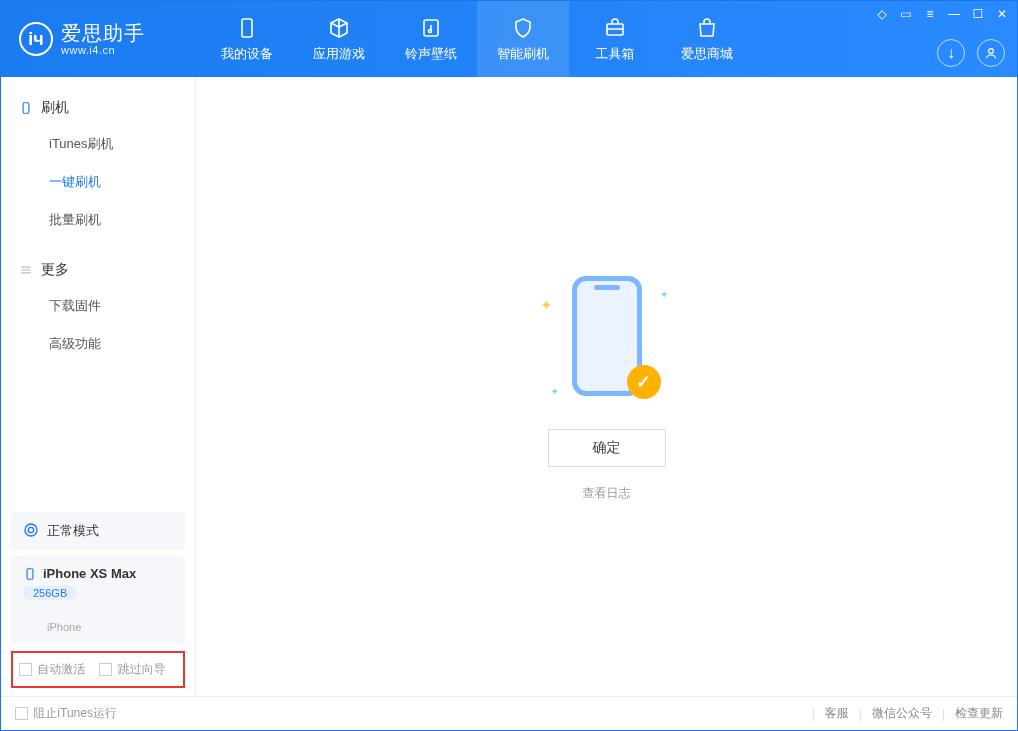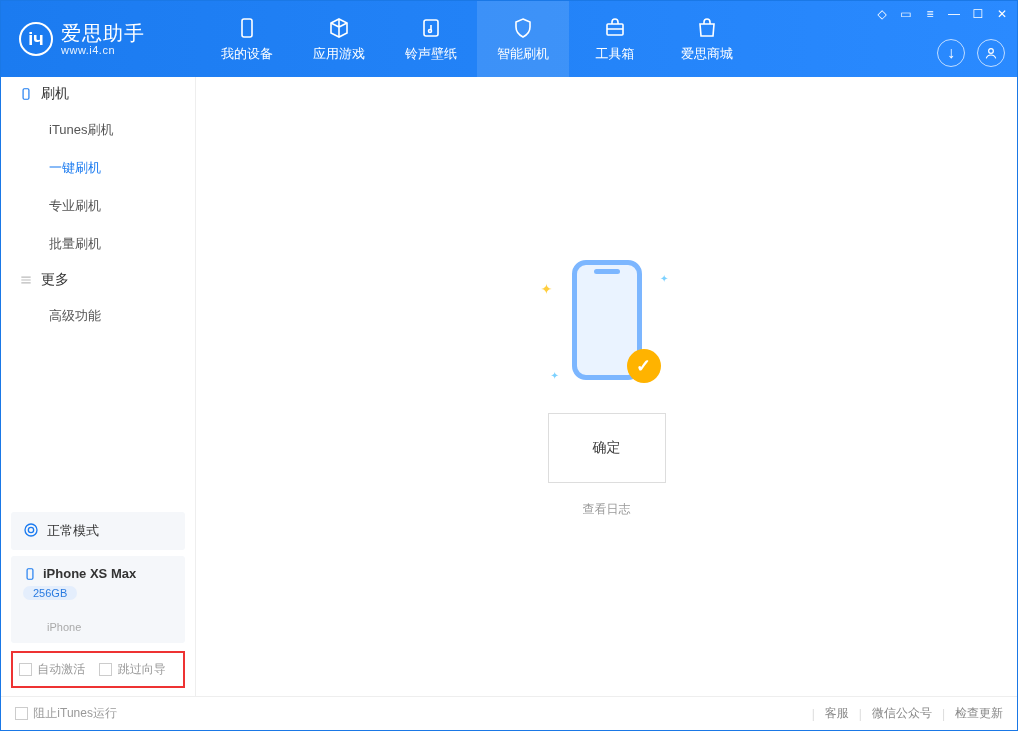--- a/index.html
+++ b/index.html
@@ -14,21 +14,21 @@
 .tabs { display: flex; height: 100%; }
 .tab { width: 92px; display: flex; flex-direction: column; align-items: center; justify-content: center; color: #fff; font-size: 13px; cursor: pointer; gap: 5px; }
 .tab.active { background: rgba(255,255,255,0.12); }
 .tab svg { width: 24px; height: 24px; }
 .winctrl { position: absolute; right: 8px; top: 6px; display: flex; gap: 10px; color: #fff; }
 .winctrl span { cursor: pointer; font-size: 12px; display: inline-flex; align-items: center; justify-content: center; width: 14px; height: 14px; }
 .right-icons { position: absolute; right: 12px; bottom: 10px; display: flex; gap: 12px; }
 .right-icons .circ { width: 28px; height: 28px; border: 1.5px solid rgba(255,255,255,0.7); border-radius: 50%; display: flex; align-items: center; justify-content: center; color: #fff; cursor: pointer; }
 .body { flex: 1; display: flex; min-height: 0; }
 .sidebar { width: 195px; border-right: 1px solid #eee; display: flex; flex-direction: column; }
-.side-section { }
+.side-section { padding-top: 14px; }
 .side-head { display: flex; align-items: center; gap: 8px; padding: 8px 18px; color: #333; font-size: 14px; font-weight: 500; }
 .side-head svg { width: 14px; height: 14px; }
 .side-item { padding: 10px 18px 10px 48px; font-size: 13px; color: #555; cursor: pointer; }
 .side-item.active { color: #1b7bf0; }
 .side-bottom { margin-top: auto; }
 .status-box { margin: 6px 10px; background: #f5f7fa; border-radius: 3px; padding: 10px 12px; display: flex; align-items: flex-start; gap: 8px; font-size: 13px; color: #333; }
 .device-box { margin: 0 10px 8px 10px; background: #f5f7fa; border-radius: 3px; padding: 10px 12px; }
 .device-box .name { font-weight: 600; color: #333; font-size: 13px; display: flex; align-items: center; gap: 6px; }
 .device-box .cap { display: inline-block; margin-top: 5px; background: #e4eefc; color: #2a7be0; border-radius: 10px; padding: 1px 10px; font-size: 11px; }
 .device-box .type { color: #aaa; font-size: 11px; margin-top: 20px; padding-left: 24px; }
@@ -37,21 +37,21 @@
 .main { flex: 1; display: flex; flex-direction: column; align-items: center; justify-content: center; gap: 18px; position: relative; }
 .illus { width: 120px; height: 140px; position: relative; }
 .phone { position: absolute; left: 25px; top: 5px; width: 70px; height: 120px; border: 5px solid #7cb6ff; border-radius: 14px; background: #eaf3ff; }
 .phone::before { content: ""; position: absolute; top: 4px; left: 50%; transform: translateX(-50%); width: 26px; height: 5px; background: #7cb6ff; border-radius: 3px; }
 .check-badge { position: absolute; right: 6px; bottom: 12px; width: 34px; height: 34px; background: #ffb300; border-radius: 50%; display: flex; align-items: center; justify-content: center; color: #fff; font-size: 18px; font-weight: bold; }
 .sparkle { position: absolute; color: #ffce3d; font-size: 14px; }
 .sp1 { left: -6px; top: 26px; }
 .sp2 { right: -2px; top: 18px; color: #7cd1ff; font-size: 10px; }
 .sp3 { left: 4px; bottom: 14px; color: #7cd1ff; font-size: 10px; }
 .msg { font-size: 18px; color: #333; font-weight: 500; }
-.ok-btn { border: 1px solid #ddd; background: #fff; padding: 25px 44px; font-size: 14px; color: #444; cursor: pointer; }
+.ok-btn { border: 1px solid #ddd; background: #fff; padding: 9px 44px; font-size: 14px; color: #444; cursor: pointer; }
 .loglink { color: #999; font-size: 12px; cursor: pointer; }
 .footer { height: 34px; border-top: 1px solid #eee; display: flex; align-items: center; padding: 10px 14px; font-size: 12px; color: #999; }
 .footer .left { display: flex; align-items: center; gap: 4px; }
 .footer .right { margin-left: auto; display: flex; align-items: center; gap: 10px; }
 .footer .sep { color: #ddd; }
 .footer .link { color: #888; cursor: pointer; }
 .ver { color: #c7923e; margin-top: 48px; }
 </style>
 </head>
 <body>
@@ -132,30 +132,30 @@
     <div class="sidebar">
       <div class="side-section">
         <div class="side-head">
           <svg viewBox="0 0 24 24" fill="none" stroke="#1b7bf0" stroke-width="2">
               <rect x="7" y="3" width="10" height="18" rx="2"></rect>
             </svg>
           <span>刷机</span>
         </div>
         <div class="side-item">iTunes刷机</div>
         <div class="side-item active">一键刷机</div>
-        <div class="side-item">专业刷机</div>
         <div class="side-item">批量刷机</div>
       </div>
       <div class="side-section">
         <div class="side-head">
           <svg viewBox="0 0 24 24" fill="none" stroke="#bbb" stroke-width="2">
               <path d="M4 7h16M4 12h16M4 17h16"></path>
             </svg>
           <span>更多</span>
         </div>
+        <div class="side-item">下载固件</div>
         <div class="side-item">高级功能</div>
       </div>
 
       <div class="side-bottom">
         <div class="status-box">
           <svg width="16" height="16" viewBox="0 0 24 24" fill="none" stroke="#1b7bf0" stroke-width="2">
               <circle cx="12" cy="12" r="9"></circle>
               <path d="M8 12a4 4 0 018 0M16 12a4 4 0 01-8 0"></path>
             </svg>
           <span>正常模式</span>

